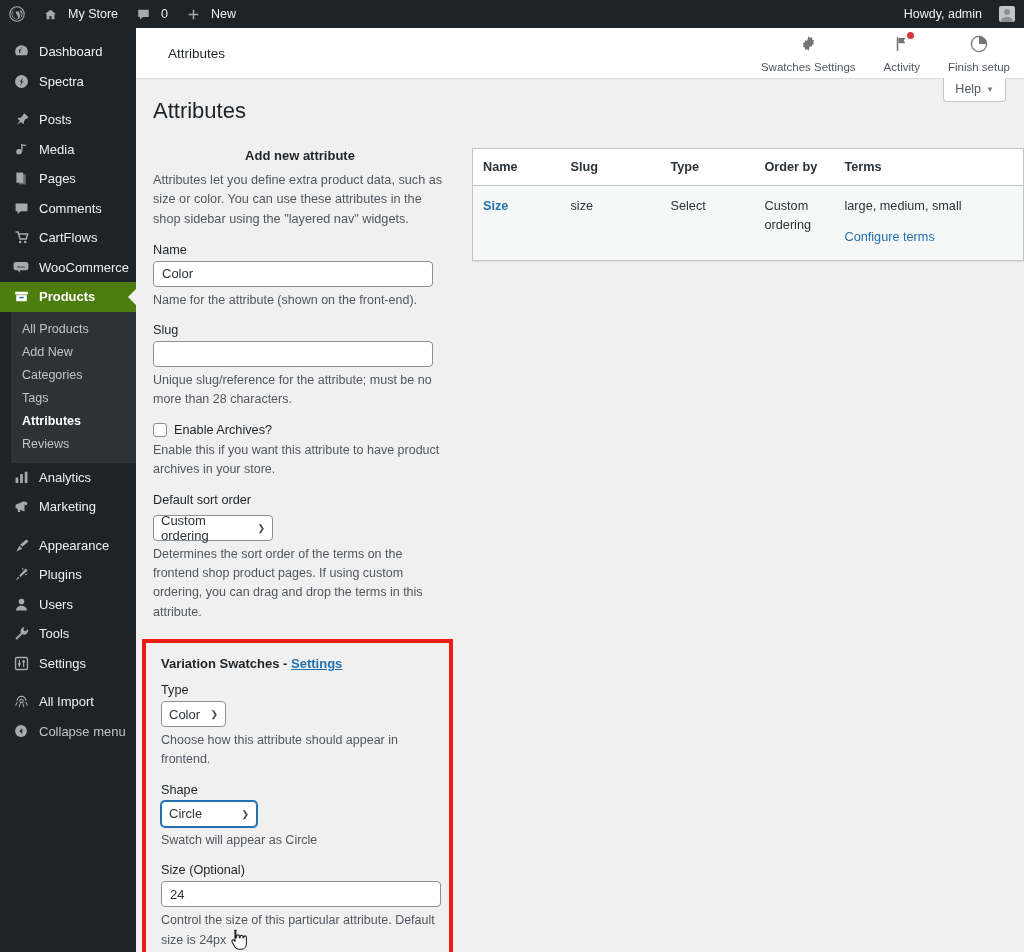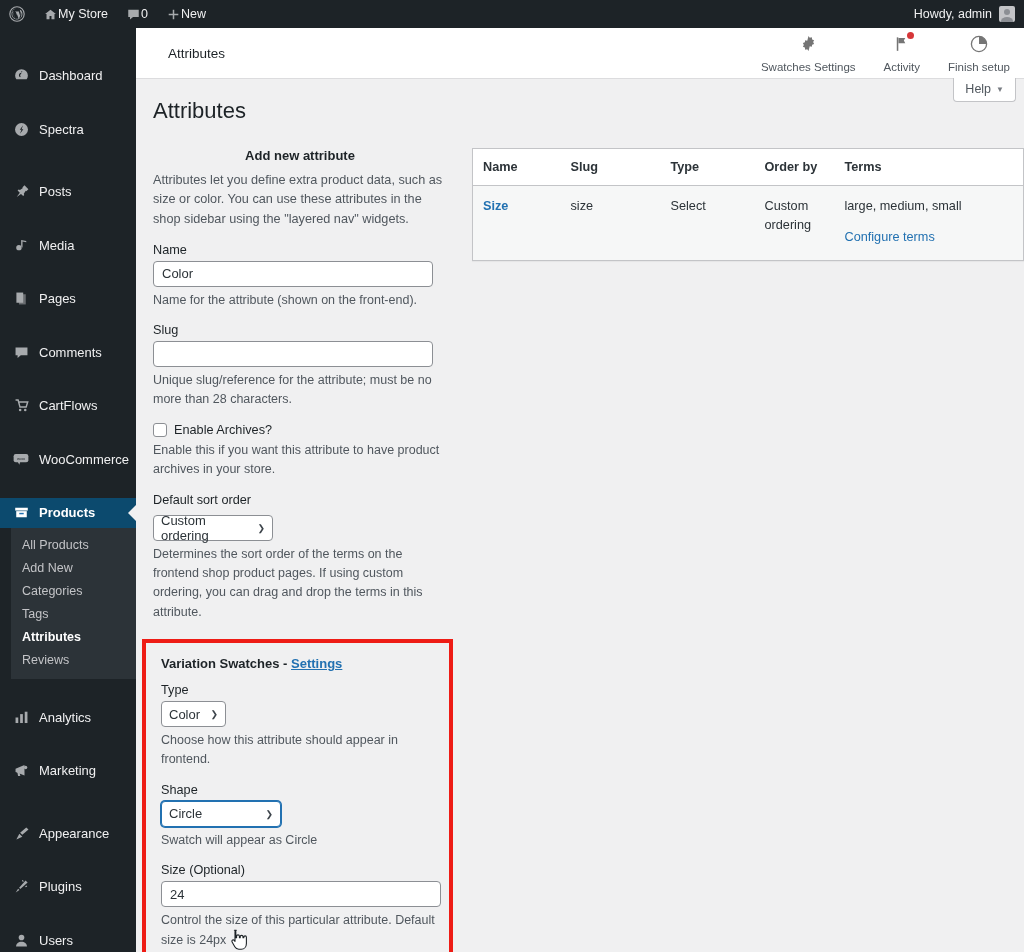--- a/index.html
+++ b/index.html
@@ -18,21 +18,21 @@
   .adminbar {
     position: absolute; top: 0; left: 0;
     width: 1024px; height: 28px;
     background: #1d2327;
     color: #f0f0f1;
     display: flex; align-items: center;
     font-size: 12.5px;
     z-index: 50;
   }
   .ab-item {
-    display: flex; align-items: center; gap: 0;
+    display: flex; align-items: center; gap: 10px;
     height: 28px; padding: 0 9px;
     color: #f0f0f1; text-decoration: none; white-space: nowrap;
   }
   .ab-item .glyph { color: #a7aaad; display: inline-flex; align-items: center; }
   .ab-spacer { flex: 1; }
   .ab-avatar {
     width: 16px; height: 16px; border-radius: 2px;
     background: #c3c4c7; margin-left: 7px;
     display: inline-block; position: relative; overflow: hidden;
   }
@@ -49,29 +49,29 @@
   .sidebar {
     position: absolute; top: 28px; left: 0;
     width: 136px; height: 924px;
     background: #1d2327;
     z-index: 40;
   }
   .menu-item {
     display: flex; align-items: center;
     height: 29.5px; padding-left: 11px;
     color: #f0f0f1; font-size: 13px;
-    position: relative; cursor: pointer; margin-top: 24px;
+    position: relative; cursor: pointer;
   }
   .menu-item .mi-icon {
     width: 20px; margin-right: 8px;
     display: inline-flex; align-items: center; justify-content: center;
     color: #a7aaad; flex: none;
   }
   .menu-item.current {
-    background: #0c4a6e; color: #fff; font-weight: 600;
+    background: #4d7c0f; color: #fff; font-weight: 600;
   }
   .menu-item.current .mi-icon { color: #fff; }
   .menu-item.current::after {
     content: ""; position: absolute; right: 0; top: 50%;
     transform: translateY(-50%);
     border-style: solid; border-width: 8px 8px 8px 0;
     border-color: transparent #f0f0f1 transparent transparent;
   }
   .menu-sep { height: 9px; }
 
@@ -108,21 +108,21 @@
     margin-bottom: 7px; position: relative;
   }
   .woo-action .wa-label { white-space: nowrap; }
   .dot-badge {
     position: absolute; top: -1px; right: -4px;
     width: 7px; height: 7px; border-radius: 50%; background: #d63638;
   }
 
   
   .help-btn {
-    position: absolute; top: 78px; right: 8px;
+    position: absolute; top: 78px; right: 18px;
     background: #fff;
     border: 1px solid #c3c4c7; border-top: 0;
     border-radius: 0 0 4px 4px;
     padding: 4px 11px 5px;
     font-size: 12.5px; color: #50575e;
     display: flex; align-items: center; gap: 5px;
     cursor: pointer; z-index: 30;
   }
   .help-btn .caret { font-size: 8px; color: #787c82; }
 
@@ -190,21 +190,21 @@
     border: 4px solid #ee1c15;
     padding: 13px 14px 22px 15px;
     background: #f0f0f1;
   }
   .panel-head { font-size: 13px; font-weight: 700; color: #1d2327; margin-bottom: 12px; }
   .panel-head .lnk { color: #2271b1; font-weight: 700; text-decoration: underline; cursor: pointer; }
   .sel-focus {
     border: 1px solid #2271b1;
     box-shadow: 0 0 0 1px #2271b1;
     color: #2c3338;
-    width: 120px;
+    width: 96px;
   }
 
   
   .cursor-hand {
     position: absolute; left: 84px; top: 286px;
     width: 18px; height: 22px; pointer-events: none; z-index: 5;
   }
 
   
   .col-right { margin-left: 25px; width: 552px; flex: none; }

